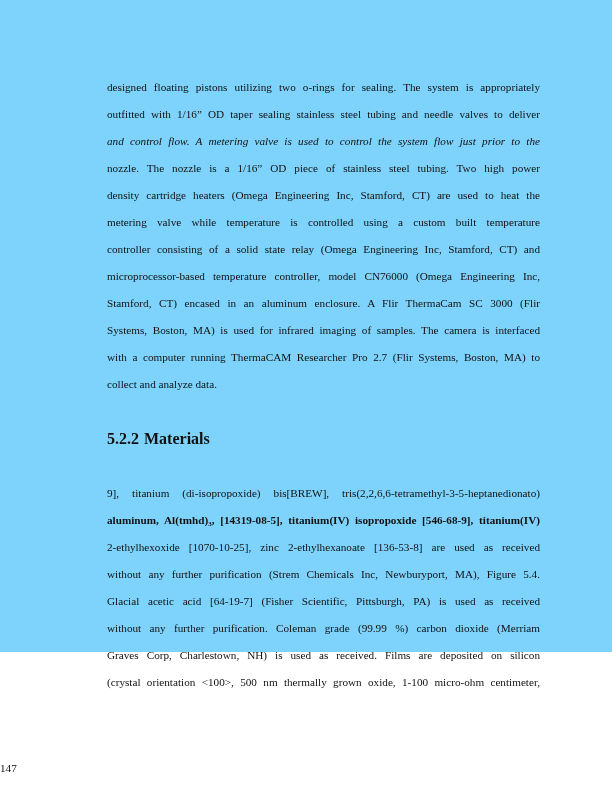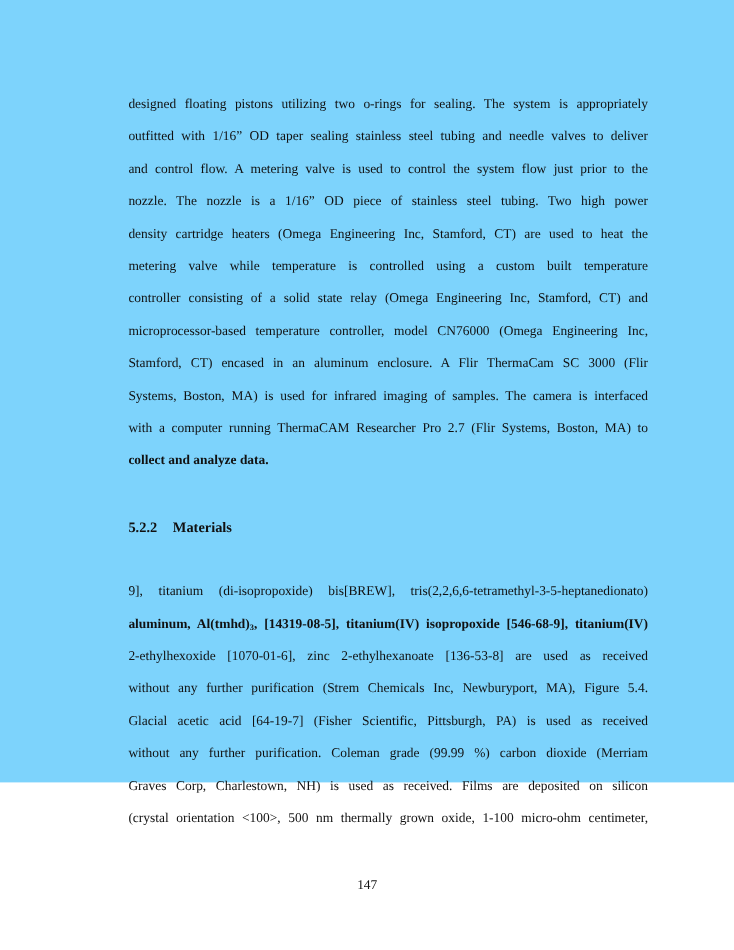--- a/index.html
+++ b/index.html
@@ -10,67 +10,66 @@
     left: 107px;
     width: 433px;
     font-family: "Liberation Serif", serif;
     font-size: 11.2px;
     color: #111;
     white-space: nowrap;
     text-align: justify;
     text-align-last: justify;
     line-height: 14px;
   }
-  .line.last { text-align-last: left; font-weight: bold; }
+  .line.last { text-align-last: left; }
   .line.indent { left: 144px; width: 396px; }
   .heading {
     position: absolute;
     left: 107px;
     font-family: "Liberation Serif", serif;
-    font-size: 12px;
+    font-size: 16px;
     font-weight: bold;
     color: #111;
     line-height: 14px;
   }
   .heading .num { display: inline-block; width: 37px; }
   .pagenum {
     position: absolute;
-    left: 0; width: 612px; top: 732px;
-    text-align: center;
+    left: 0; width: 612px; top: 762px;
     font-family: "Liberation Serif", serif;
     font-size: 11.2px;
     color: #111;
   }
   sub { font-size: 7px; vertical-align: -2px; line-height: 0; }
 </style>
 </head>
 <body>
 
 <div class="page">
 
   <div class="line" style="top: 80px; white-space: nowrap;">designed floating pistons utilizing two o-rings for sealing.  The system is appropriately</div>
   <div class="line" style="top: 107px; white-space: nowrap;">outfitted with 1/16” OD taper sealing stainless steel tubing and needle valves to deliver</div>
-  <div class="line" style="top: 134px; white-space: nowrap;">and control flow.  A metering valve is used to control the system flow just prior to the</div>
+  <div class="line" style="top: 134px; white-space: nowrap; font-style: italic;">and control flow.  A metering valve is used to control the system flow just prior to the</div>
   <div class="line" style="top: 161px; white-space: nowrap;">nozzle.  The nozzle is a 1/16” OD piece of stainless steel tubing.  Two high power</div>
   <div class="line" style="top: 188px; white-space: nowrap;">density cartridge heaters (Omega Engineering Inc, Stamford, CT) are used to heat the</div>
   <div class="line" style="top: 242px; white-space: nowrap;">controller consisting of a solid state relay (Omega Engineering Inc, Stamford, CT) and</div>
   <div class="line" style="top: 215px; white-space: nowrap;">metering valve while temperature is controlled using a custom built temperature</div>
   <div class="line" style="top: 269px; white-space: nowrap;">microprocessor-based temperature controller, model CN76000 (Omega Engineering Inc,</div>
   <div class="line" style="top: 296px; white-space: nowrap;">Stamford, CT) encased in an aluminum enclosure.  A Flir ThermaCam SC 3000 (Flir</div>
   <div class="line" style="top: 323px; white-space: nowrap;">Systems, Boston, MA) is used for infrared imaging of samples.  The camera is interfaced</div>
   <div class="line" style="top: 350px; white-space: nowrap;">with a computer running ThermaCAM Researcher Pro 2.7 (Flir Systems, Boston, MA) to</div>
   <div class="line last" style="top:377px">collect and analyze data.</div>
 
   <div class="heading" style="top:432px">
     <span class="num">5.2.2</span><span>Materials</span>
   </div>
 
   <div class="line" style="top: 486px; white-space: nowrap;">9], titanium (di-isopropoxide) bis[BREW], tris(2,2,6,6-tetramethyl-3-5-heptanedionato)</div>
   <div class="line" style="top: 513px; white-space: nowrap; font-weight: bold;"><span>aluminum, Al(tmhd)</span><sub>3</sub><span>, [14319-08-5], titanium(IV) isopropoxide [546-68-9], titanium(IV)</span></div>
-  <div class="line" style="top: 540px; white-space: nowrap;">2-ethylhexoxide [1070-01-6], zinc 2-ethylhexanoate [136-53-8] are used as received</div>
+  <div class="line" style="top: 540px; white-space: nowrap;">2-ethylhexoxide [1070-10-25], zinc 2-ethylhexanoate [136-53-8] are used as received</div>
   <div class="line" style="top: 567px; white-space: nowrap;">without any further purification (Strem Chemicals Inc, Newburyport, MA), Figure 5.4.</div>
   <div class="line" style="top: 594px; white-space: nowrap;">Glacial acetic acid [64-19-7] (Fisher Scientific, Pittsburgh, PA) is used as received</div>
   <div class="line" style="top: 621px; white-space: nowrap;">without any further purification.  Coleman grade (99.99 %) carbon dioxide (Merriam</div>
   <div class="line" style="top: 648px; white-space: nowrap;">Graves Corp, Charlestown, NH) is used as received.  Films are deposited on silicon</div>
   <div class="line" style="top: 675px; white-space: nowrap;">(crystal orientation &lt;100&gt;, 500 nm thermally grown oxide, 1-100 micro-ohm centimeter,</div>
 
   <div class="pagenum">147</div>
 </div>
 
 </body></html>

